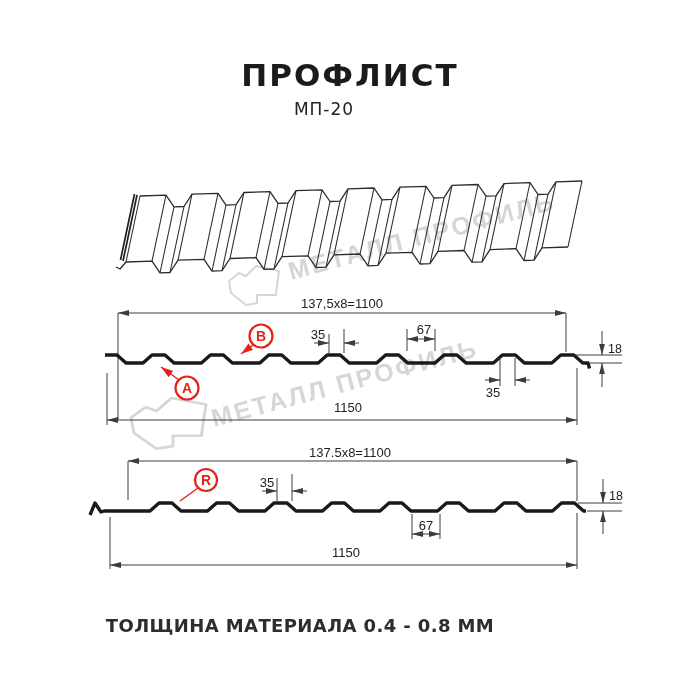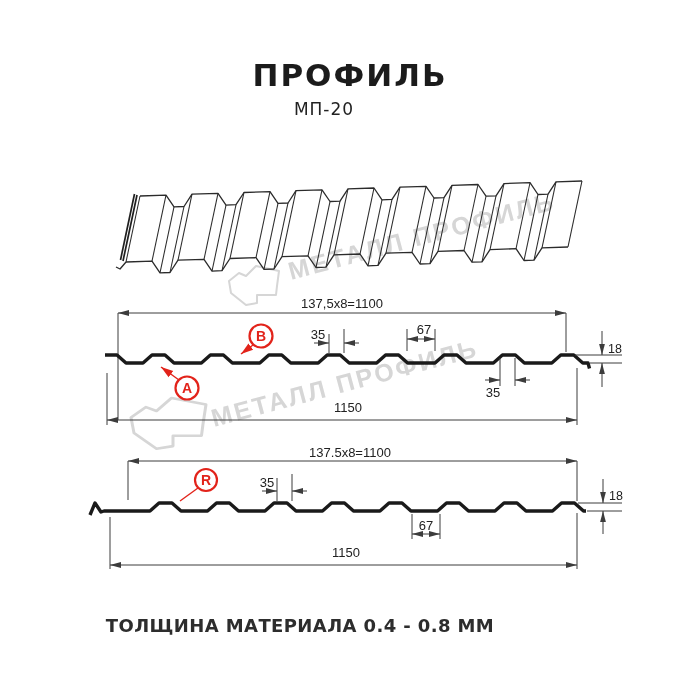--- a/index.html
+++ b/index.html
@@ -25,21 +25,21 @@
                   fill:#e2231a;text-anchor:middle;}
   .redline{stroke:#e2231a;stroke-width:1.4;}
   .wm-text{font-family:"Liberation Sans",sans-serif;font-size:25px;font-weight:bold;
            letter-spacing:2.5px;fill:#d6d6d6;}
   .wm-logo{fill:none;stroke:#d6d6d6;stroke-width:2;stroke-linejoin:round;}
 </style>
 </head>
 <body>
 
 <div class="stage">
-  <div class="title">ПРОФИЛЬ</div>
+  <div class="title">ПРОФЛИСТ</div>
   <div class="subtitle">МП-20</div>
 
   <svg width="700" height="700" viewBox="0 0 700 700">
     <defs>
       <marker id="arr" viewBox="0 0 11 8" refX="11" refY="4" markerWidth="11" markerHeight="8" orient="auto-start-reverse">
           <path d="M0,1.1 L11,4 L0,6.9 z" fill="#3c3c3c"></path>
         </marker>
       <marker id="arrR" viewBox="0 0 10 8" refX="10" refY="4" markerWidth="9" markerHeight="7" orient="auto-start-reverse">
           <path d="M0,0.8 L10,4 L0,7.2 z" fill="#e2231a"></path>
         </marker>

